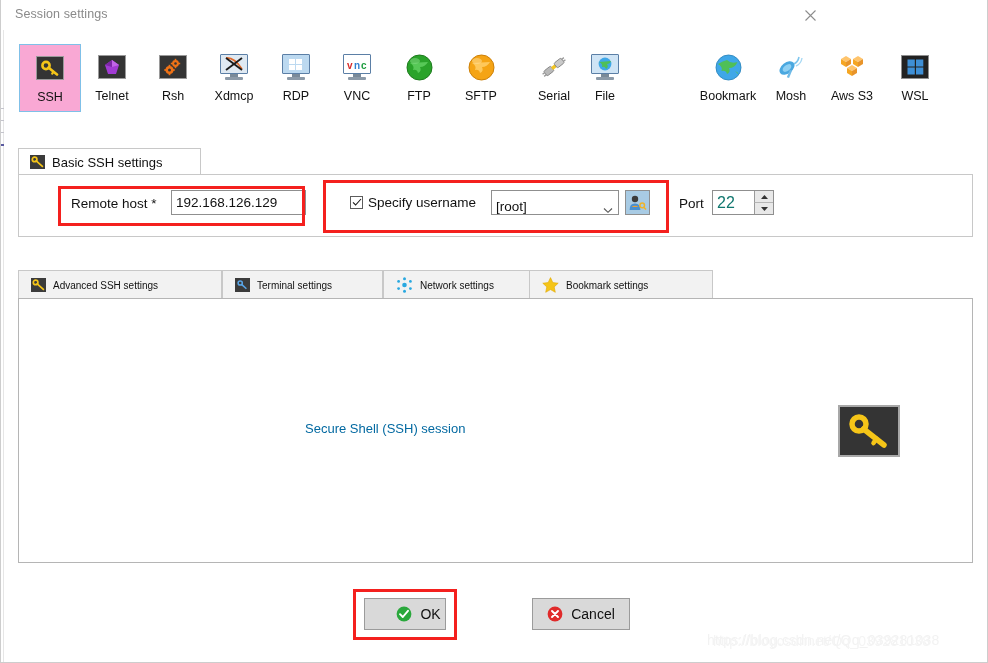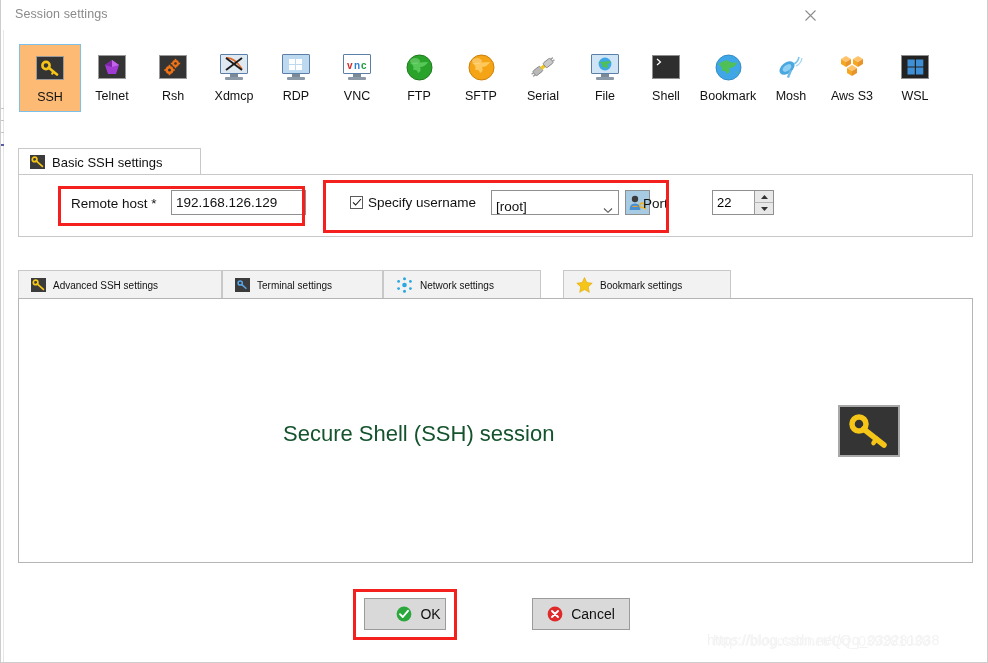--- a/index.html
+++ b/index.html
@@ -65,21 +65,21 @@
   }
   .proto-item {
     position: absolute;
     top: 8px;
     width: 62px; height: 68px;
     display: flex; flex-direction: column; align-items: center;
     padding-top: 7px;
     cursor: default;
   }
   .proto-item.selected {
-    background: #fdba74;
+    background: #f9a8d4;
     border: 1px solid #7fc0e8;
   }
   .proto-icon {
     width: 32px; height: 32px;
     display: flex; align-items: center; justify-content: center;
     position: relative;
   }
   .proto-label {
     margin-top: 7px;
     font-size: 12.5px;
@@ -176,31 +176,31 @@
 
   #username-browse-button {
     position: absolute; left: 606px; top: 15px;
     width: 25px; height: 25px;
     background: #a8cbe4;
     border: 1px solid #8f8f8f;
     display: flex; align-items: center; justify-content: center;
     cursor: default;
   }
 
-  #port-label { position: absolute; left: 624px; top: 21px; }
+  #port-label { position: absolute; left: 660px; top: 21px; }
   #port-spinner {
     position: absolute; left: 693px; top: 15px;
     width: 62px; height: 25px;
     border: 1px solid #8f8f8f;
     background: #ffffff;
     display: flex;
   }
   #port-spinner .pval {
     flex: 1; display: flex; align-items: center; padding-left: 4px;
-    font-size: 13px; color: #000000;
+    font-size: 16px; color: #0f766e;
   }
   #port-spinner .btns { width: 19px; display: flex; flex-direction: column; }
   #port-spinner .btns div {
     flex: 1; background: #e8e8e8; border-left: 1px solid #9a9a9a;
     display: flex; align-items: center; justify-content: center;
   }
   #port-spinner .btns div:first-child { border-bottom: 1px solid #b5b5b5; }
 
   
   #sec-tabstrip {
@@ -217,22 +217,22 @@
   }
   .sec-tab .tab-ico { margin-right: 7px; display: flex; align-items: center; }
   .sec-tab .tab-label { font-size: 10px; color: #111; white-space: nowrap; }
 
   #sec-panel {
     position: absolute; left: 17px; top: 298px; width: 955px; height: 265px;
     background: #ffffff;
     border: 1px solid #b5b5b5;
   }
   #session-desc {
-    position: absolute; left: 264px; top: 122px;
-    font-size: 22px; color: #14532d; white-space: nowrap;
+    position: absolute; left: 286px; top: 122px;
+    font-size: 13px; color: #0369a1; white-space: nowrap;
   }
   #session-big-icon {
     position: absolute; left: 819px; top: 106px;
     width: 62px; height: 52px;
     background: #343434;
     border: 2px solid #a8a8a8;
     display: flex; align-items: center; justify-content: center;
   }
 
   
@@ -417,21 +417,21 @@
         <svg width="27" height="27" viewBox="0 0 27 27" aria-hidden="true">
           <circle cx="13.5" cy="13.5" r="12.5" fill="#2aa32a"></circle>
           <path d="M4 9 Q9 12 7 16 Q11 15 12 19 Q16 17 14 13 Q19 13 22 8" fill="#5fcf5f" opacity=".85"></path>
           <circle cx="13.5" cy="13.5" r="12.5" fill="none" stroke="#1c7a1c" stroke-width="1"></circle>
           <ellipse cx="9" cy="7" rx="5" ry="3" fill="#8ae08a" opacity=".5"></ellipse>
         </svg>
       </div>
       <div class="proto-label">FTP</div>
     </div>
 
-    <div class="proto-item" style="left:511px">
+    <div class="proto-item" style="left:522px">
       <div class="proto-icon">
         <svg width="28" height="26" viewBox="0 0 28 26" aria-hidden="true">
           <g transform="rotate(-38 14 13)">
             <rect x="3" y="10" width="9" height="6" rx="1.5" fill="#b9b9b9" stroke="#7d7d7d" stroke-width=".8"></rect>
             <rect x="0.5" y="11" width="3" height="1.4" fill="#9a9a9a"></rect>
             <rect x="0.5" y="13.6" width="3" height="1.4" fill="#9a9a9a"></rect>
             <rect x="11.5" y="11.3" width="5" height="3.4" fill="#f3c623"></rect>
             <rect x="16" y="10" width="9" height="6" rx="1.5" fill="#c9c9c9" stroke="#7d7d7d" stroke-width=".8"></rect>
             <rect x="24.5" y="11" width="3" height="1.4" fill="#9a9a9a"></rect>
             <rect x="24.5" y="13.6" width="3" height="1.4" fill="#9a9a9a"></rect>
@@ -450,30 +450,20 @@
               <path d="M2 6 Q6 8 5 11 Q8 10 9 13 Q12 11 10 8 Q13 8 14 5" fill="#4fbf58"></path>
             </svg>
           </div>
           <div class="stand"></div>
             <div class="base"></div>
         </div>
       </div>
       <div class="proto-label">File</div>
     </div>
 
-    <div class="proto-item" style="left:634px">
-      <div class="proto-icon">
-        <div class="ibox" style="background:#2e2e2e;border-color:#8f8f8f;align-items:flex-start;justify-content:flex-start;padding:2px 0 0 3px;">
-          <svg width="10" height="9" viewBox="0 0 10 9" aria-hidden="true">
-            <path d="M1 1 L4.5 4 L1 7" stroke="#ffffff" stroke-width="1.2" fill="none"></path>
-          </svg>
-        </div>
-      </div>
-      <div class="proto-label">Shell</div>
-    </div>
 
     <div class="proto-item" style="left:696px">
       <div class="proto-icon">
         <svg width="27" height="27" viewBox="0 0 27 27" aria-hidden="true">
           <circle cx="13.5" cy="13.5" r="12.5" fill="#3fa7e8"></circle>
           <path d="M3 10 Q8 13 6.5 17 Q11 16 12 20 Q16 18 14 14 Q20 14 22.5 8 Q16 10 12 6 Q8 7 3 10Z" fill="#4fbf58"></path>
           <path d="M20 17 Q23 18 24 21" fill="#4fbf58"></path>
           <circle cx="13.5" cy="13.5" r="12.5" fill="none" stroke="#2b86bd" stroke-width=".9"></circle>
         </svg>
       </div>
@@ -621,21 +611,21 @@
           <circle cx="8.5" cy="14.2" r="1.5" fill="#29a8e0"></circle>
           <circle cx="2.6" cy="4.4" r="1.4" fill="#29a8e0"></circle>
           <circle cx="14.4" cy="4.4" r="1.4" fill="#29a8e0"></circle>
           <circle cx="2.6" cy="11.6" r="1.4" fill="#29a8e0"></circle>
           <circle cx="14.4" cy="11.6" r="1.4" fill="#29a8e0"></circle>
         </svg>
       </span>
       <span class="tab-label">Network settings</span>
     </div>
 
-    <div class="sec-tab" style="left:545px; width:168px;">
+    <div class="sec-tab" style="left:511px; width:184px;">
       <span class="tab-ico">
         <svg width="17" height="16" viewBox="0 0 17 16" aria-hidden="true">
           <polygon points="8.5,0.6 10.8,5.6 16.2,6.2 12.2,9.9 13.3,15.3 8.5,12.6 3.7,15.3 4.8,9.9 0.8,6.2 6.2,5.6" fill="#f5c518" stroke="#e0a800" stroke-width=".6"></polygon>
         </svg>
       </span>
       <span class="tab-label">Bookmark settings</span>
     </div>
   </div>
 
   <div id="sec-panel">

